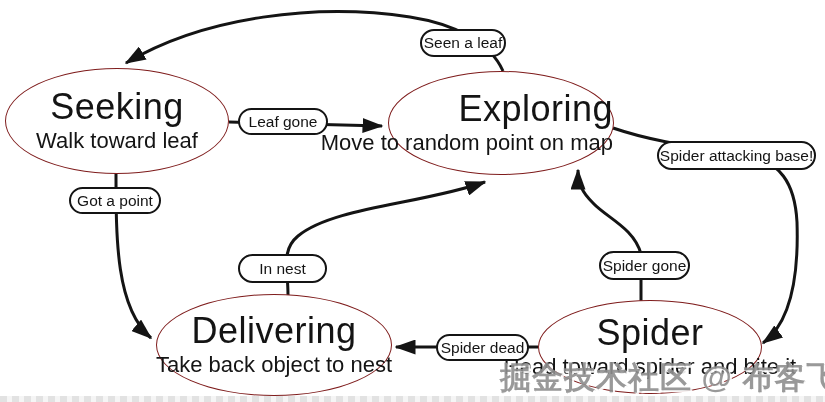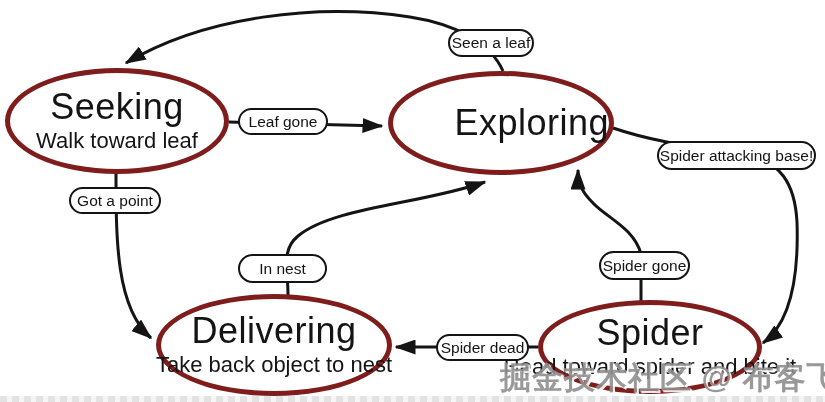--- a/index.html
+++ b/index.html
@@ -2,21 +2,21 @@
 <html><head>
 <meta charset="utf-8">
 <style>
   html,body{margin:0;padding:0;background:#ffffff;}
   .stage{
     position:relative;width:825px;height:402px;overflow:hidden;
     background:#ffffff;font-family:"Liberation Sans",sans-serif;
   }
   svg.edges{position:absolute;left:0;top:0;z-index:1;}
   .state{
-    position:absolute;z-index:2;background:#ffffff;border:5px solid #7f1d1d;
+    position:absolute;z-index:2;background:#ffffff;border:1px solid #7f1d1d;
     border-radius:50%;display:flex;flex-direction:column;align-items:center;
     justify-content:center;text-align:center;box-sizing:border-box;
   }
   .state .title{font-size:36px;color:#141414;line-height:1.05;letter-spacing:0.5px;}
   .state .subtitle{font-size:22px;color:#141414;margin-top:2px;white-space:nowrap;}
   .tlabel{
     position:absolute;z-index:3;background:#ffffff;border:2.5px solid #141414;
     border-radius:15px;display:flex;align-items:center;justify-content:center;
     font-size:15.5px;color:#141414;box-sizing:border-box;white-space:nowrap;
     padding:0 6px;
@@ -61,33 +61,34 @@
     <path d="M 538 347 L 396 347" fill="none" stroke="#141414" stroke-width="3" marker-end="url(#arrow)"></path>
   </svg>
 
   <div class="state" style="left:5px;top:68px;width:224px;height:106px;">
     <div class="title">Seeking</div>
     <div class="subtitle">Walk toward leaf</div>
   </div>
 
   <div class="state" style="left:388px;top:71px;width:226px;height:104px;align-items:flex-end;">
     <div class="title">Exploring</div>
+    <div class="subtitle">Move to random point on map</div>
   </div>
 
   <div class="state" style="left:156px;top:294px;width:236px;height:102px;">
     <div class="title">Delivering</div>
     <div class="subtitle">Take back object to nest</div>
   </div>
 
   <div class="state" style="left:538px;top:300px;width:224px;height:94px;">
     <div class="title">Spider</div>
     <div class="subtitle">Head toward spider and bite it</div>
   </div>
 
-  <div class="tlabel" style="left:448px;top:29px;width:86px;height:28px;">Seen a leaf</div>
+  <div class="tlabel" style="left:420px;top:29px;width:86px;height:28px;">Seen a leaf</div>
 
   <div class="tlabel" style="left:238px;top:108px;width:90px;height:27px;">Leaf gone</div>
 
   <div class="tlabel" style="left:69px;top:187px;width:92px;height:27px;">Got a point</div>
 
   <div class="tlabel" style="left:238px;top:254px;width:89px;height:29px;text-align:center;">In nest</div>
 
   <div class="tlabel" style="left:599px;top:251px;width:91px;height:29px;">Spider gone</div>
 
   <div class="tlabel" style="left:436px;top:334px;width:93px;height:27px;">Spider dead</div>

